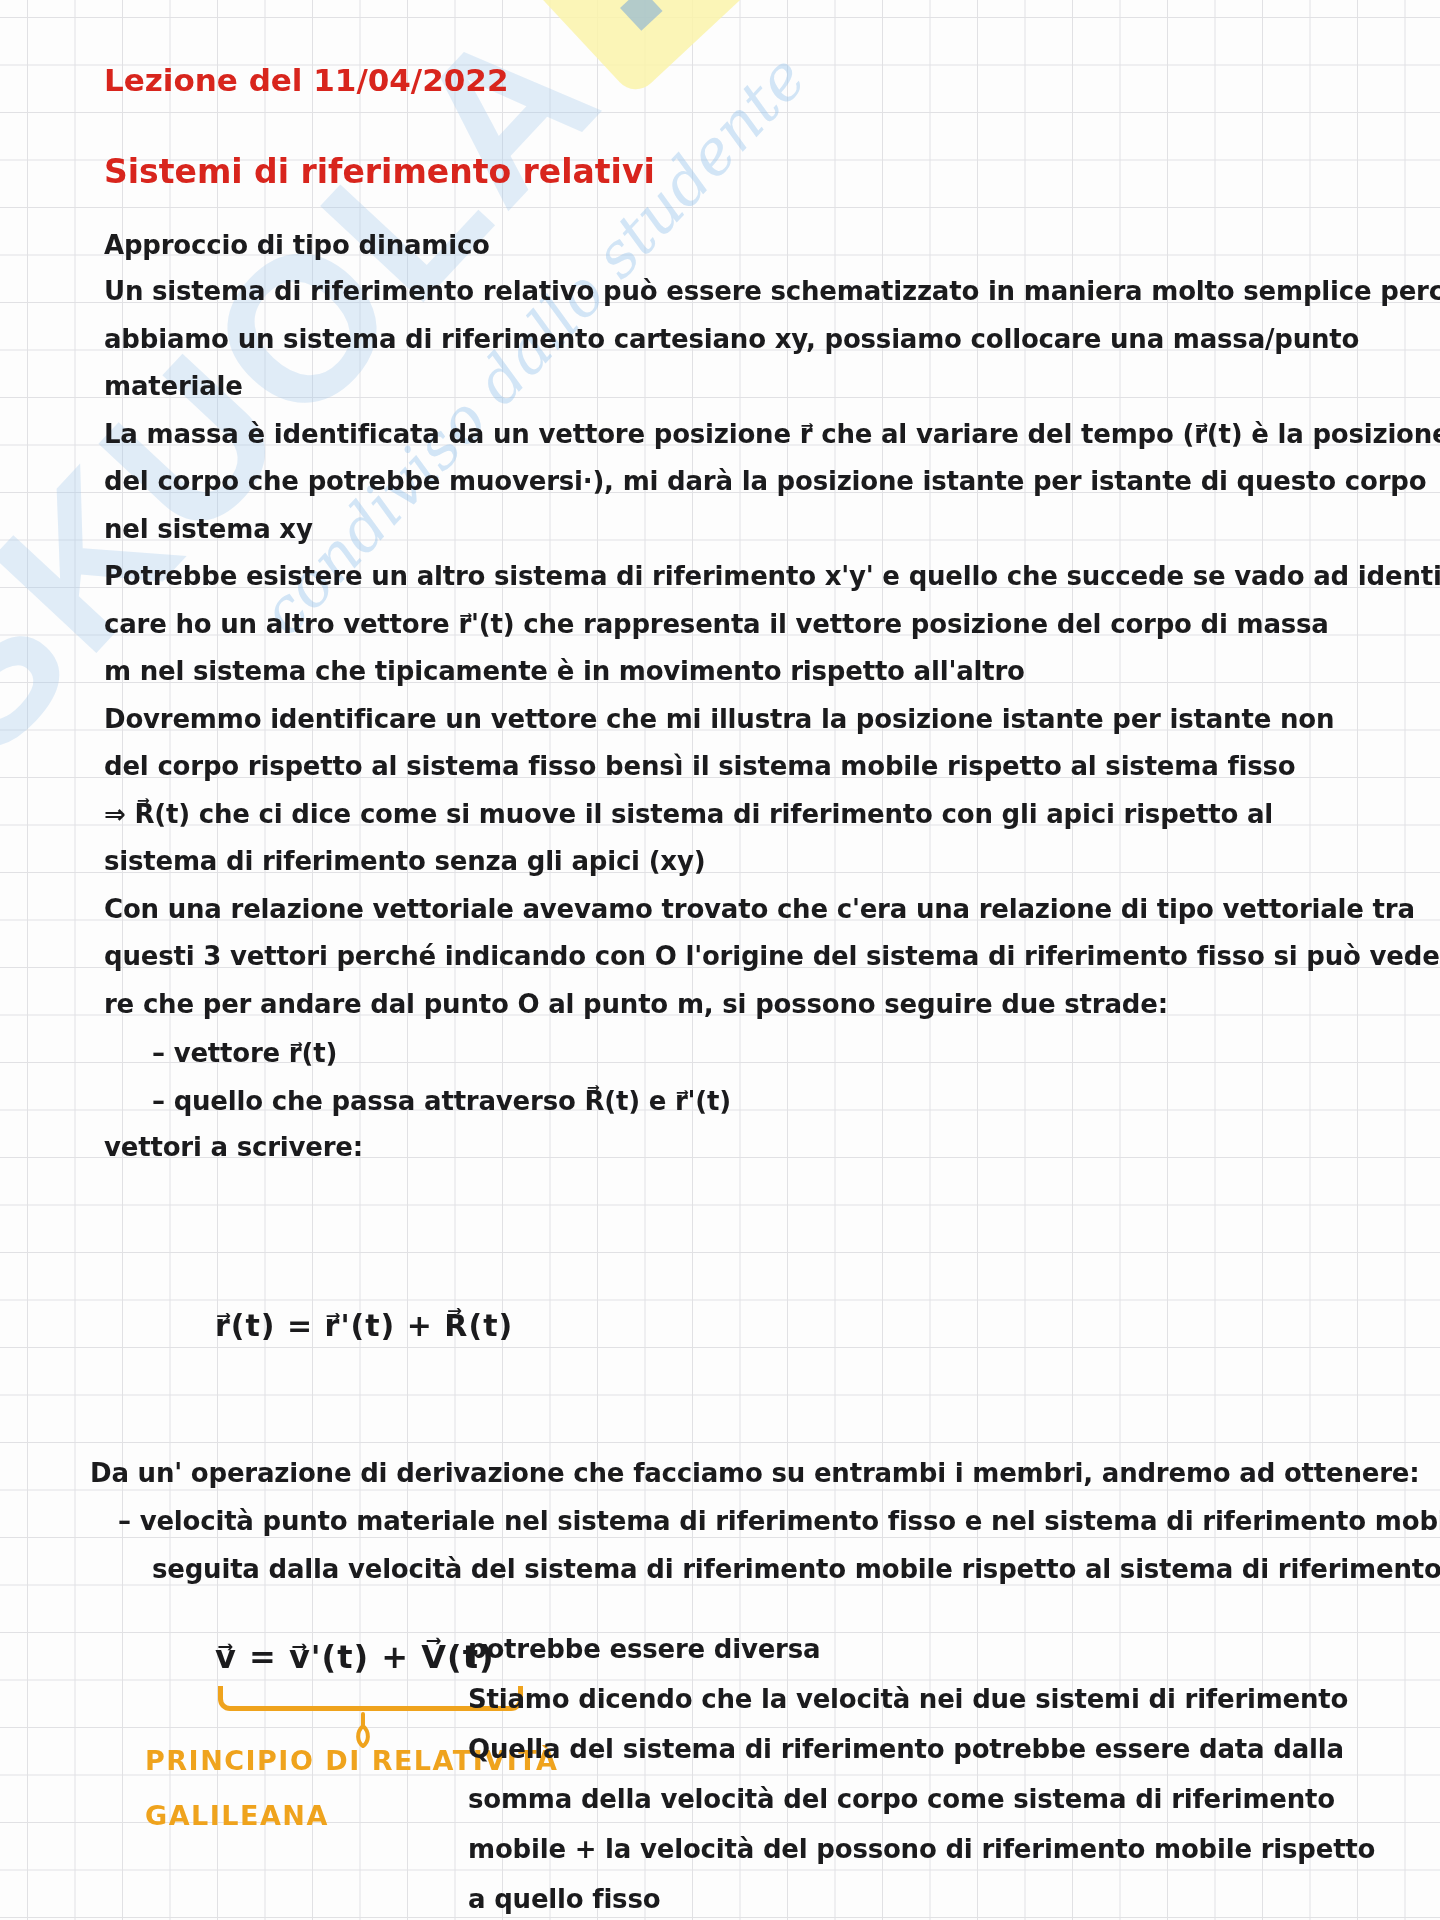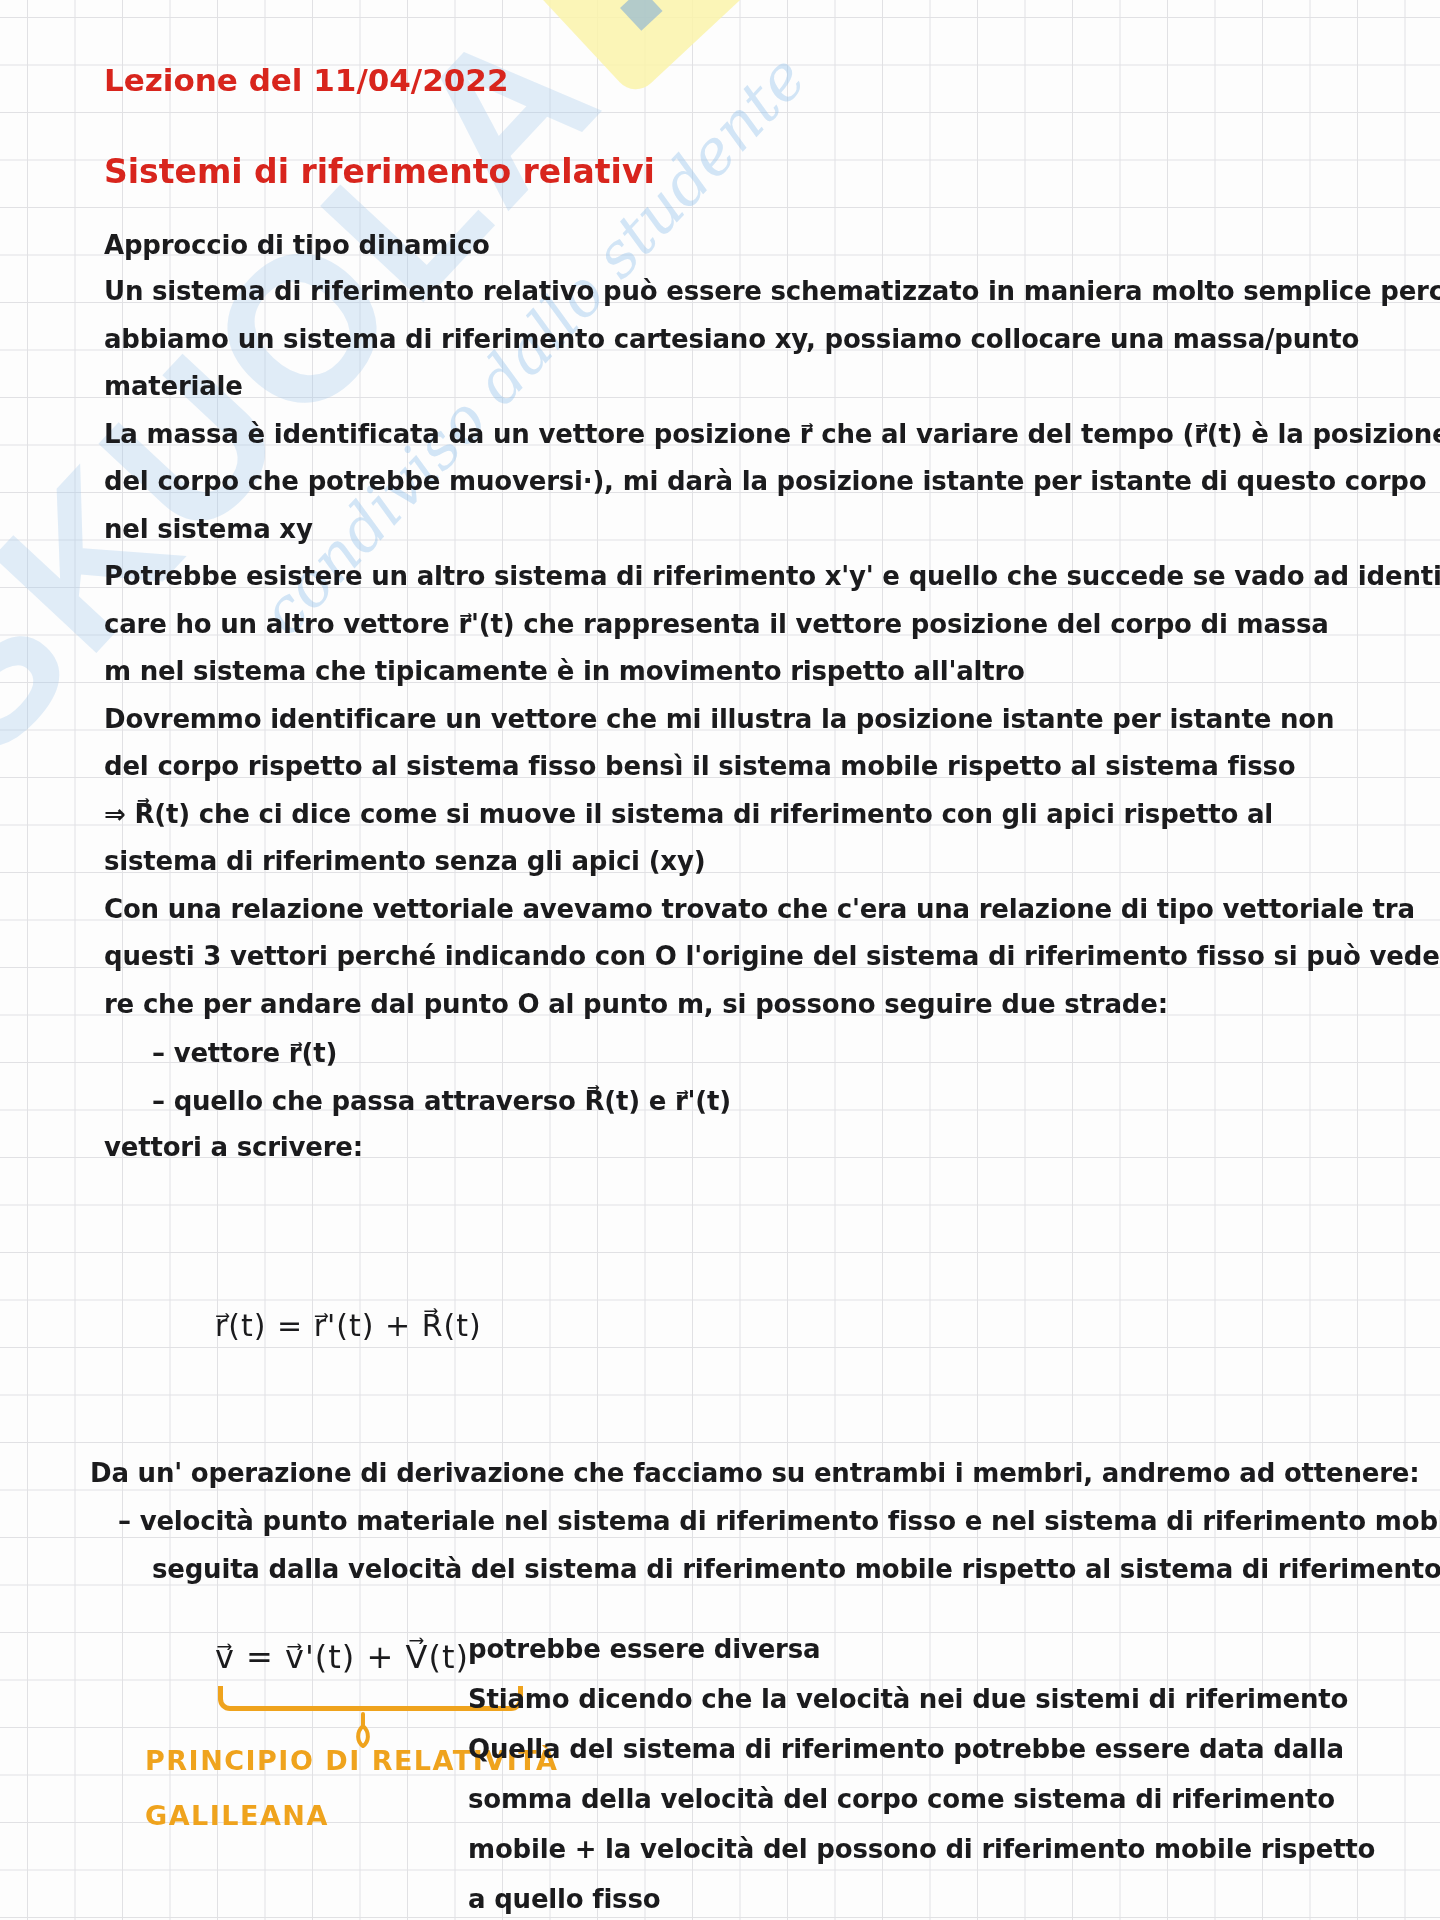--- a/index.html
+++ b/index.html
@@ -42,21 +42,21 @@
     color:rgba(150,195,235,0.42);
     font-family:"DejaVu Serif", serif;
   }
   
   .layer{position:absolute;inset:0;z-index:2;}
   .red{color:#d8251d;font-weight:700;}
   .title{font-size:31px;}
   .subtitle{font-size:33px;}
   .ink{font-weight:600;font-size:26px;letter-spacing:-0.2px;}
   .lines .line{line-height:47.5px;height:47.5px;}
-  .formula{font-size:30px;font-weight:400;letter-spacing:1px;}
+  .formula{font-size:30px;font-weight:700;letter-spacing:1px;}
   .orange{color:#efa31d;}
   .underbrace{
     position:absolute;
     width:295px;height:20px;
     border-left:5px solid #efa31d;
     border-right:5px solid #efa31d;
     border-bottom:5px solid #efa31d;
     border-radius:0 0 12px 12px;
   }
   .principle{font-size:27px;font-weight:700;letter-spacing:1.5px;}

